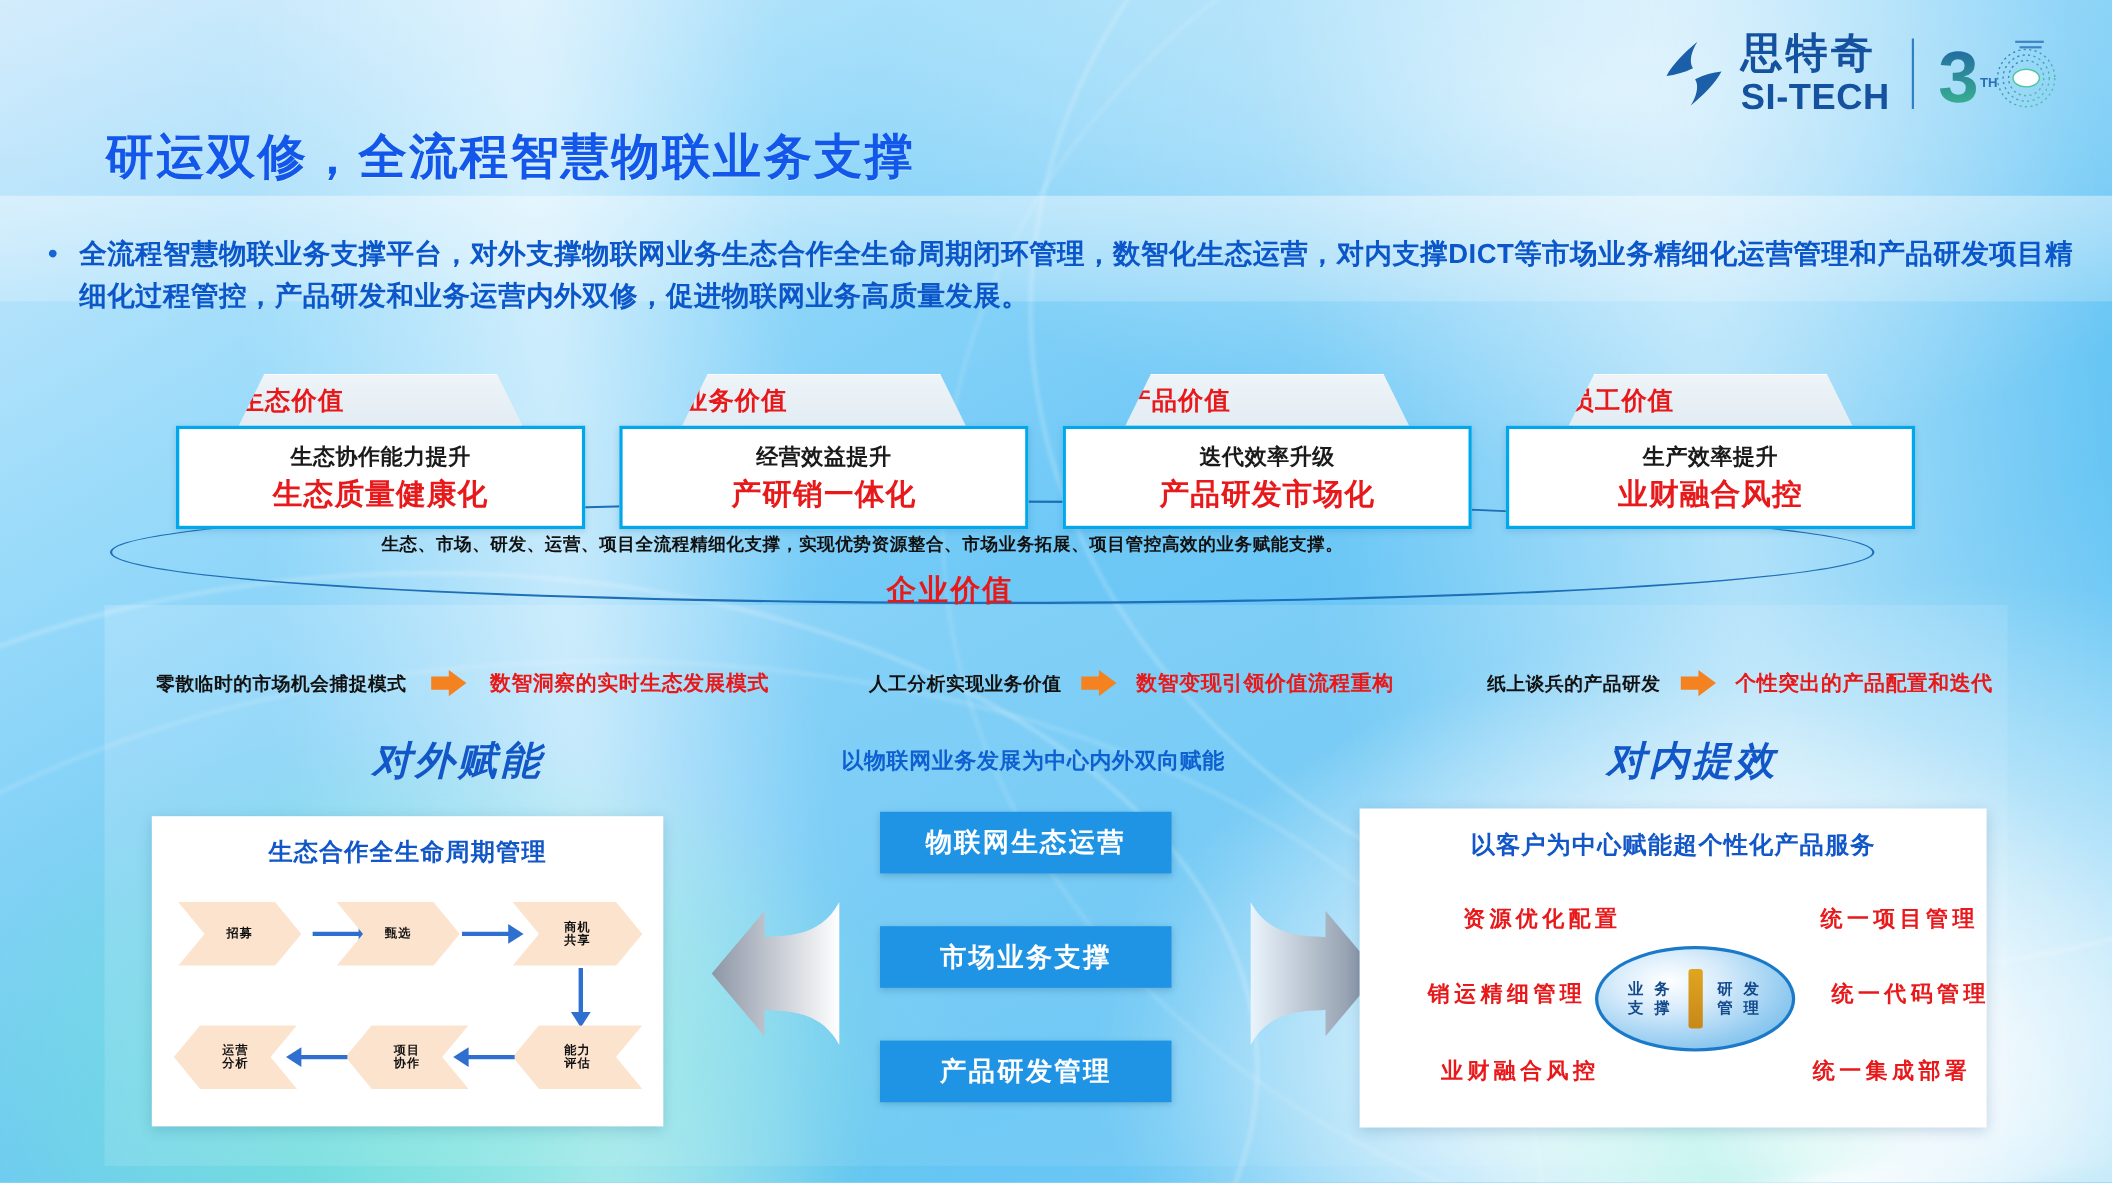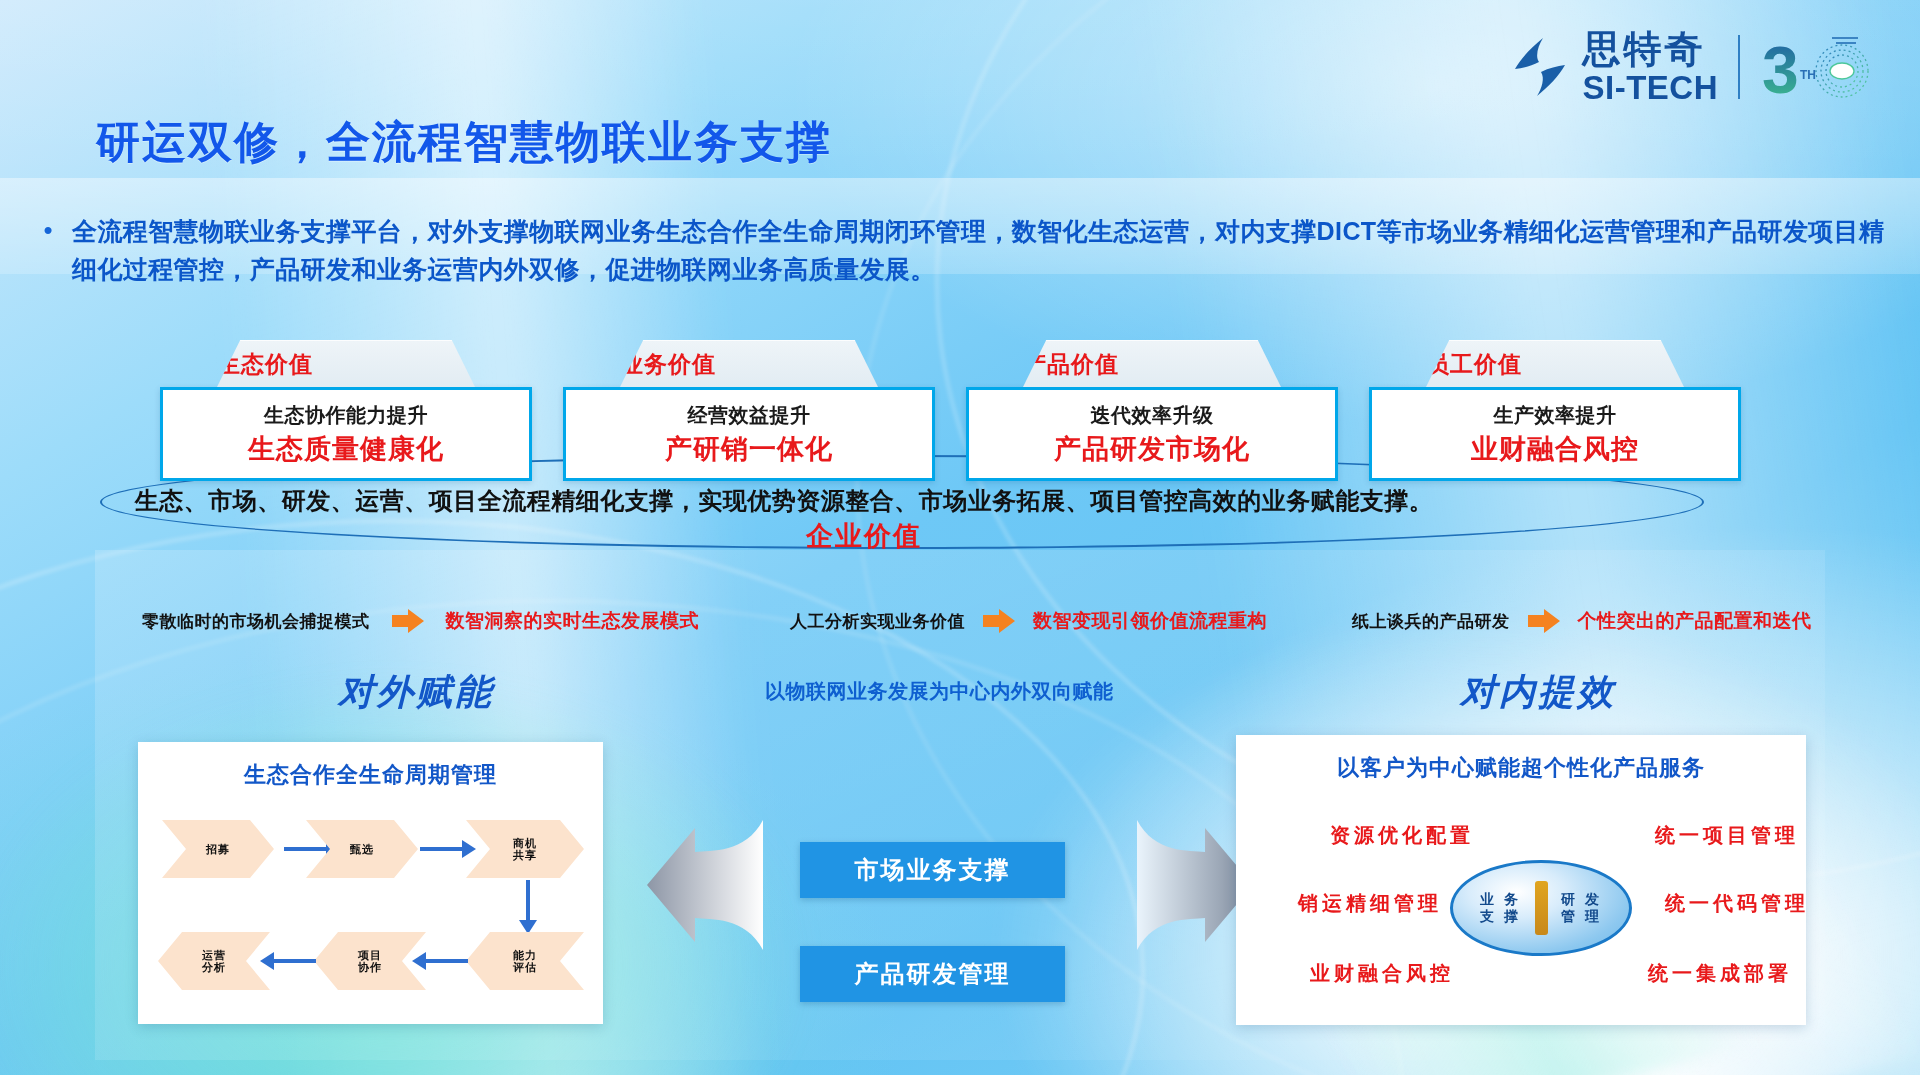--- a/index.html
+++ b/index.html
@@ -72,21 +72,21 @@
   .vtab{margin:0 auto;width:258px;height:46px;background:linear-gradient(180deg,#eef4f8,#e2ecf3);
     clip-path:polygon(9% 0,91% 0,100% 100%,0 100%);
     display:flex;align-items:center;justify-content:flex-start;
     border-top:1px solid rgba(255,255,255,.9);}
   .vtab span{font-size:23px;font-weight:bold;color:#e8191b;letter-spacing:1px;}
   .vbox{background:#fff;border:3px solid #00a7ea;height:88px;display:flex;flex-direction:column;
     align-items:center;justify-content:center;gap:2px;box-shadow:0 2px 6px rgba(10,70,120,.18);font-weight:bold;}
   .vbox .sub{font-size:20px;color:#1a1a1a;letter-spacing:.5px;}
   .vbox .main{font-size:27px;color:#e8191b;letter-spacing:1px;}
   .under-line{position:absolute;left:0;top:485px;width:1568px;text-align:center;
-    font-size:24px;font-weight:bold;color:#111;letter-spacing:.5px;}
+    font-size:16px;font-weight:bold;color:#111;letter-spacing:.5px;}
   .ent-value{position:absolute;left:0;top:518px;width:1728px;text-align:center;
     font-size:27px;font-weight:bold;color:#e8191b;letter-spacing:2px;}
 
   
   .lower{position:absolute;left:95px;top:550px;width:1730px;height:510px;
     background:linear-gradient(160deg,rgba(255,255,255,.18),rgba(255,255,255,.04));}
 
   .trans-row{position:absolute;left:0;top:600px;width:1920px;height:42px;}
   .trans{position:absolute;display:flex;align-items:center;gap:16px;height:42px;}
   .trans.t1{left:142px;gap:20px;}
@@ -340,20 +340,23 @@
   <svg class="bigarrow right" viewBox="0 0 120 134">
     <defs>
         <linearGradient id="gr" x1="0" y1="0" x2="1" y2="0">
       <stop offset="0" stop-color="#eaf4fc"></stop>
           <stop offset="1" stop-color="#7d899b"></stop>
         </linearGradient>
       </defs>
     <path d="M2 2 C20 36 54 32 70 34 L70 10 L118 67 L70 124 L70 100 C54 102 20 98 2 132 Z" fill="url(#gr)"></path>
   </svg>
 
+  <div class="cbox b1">
+      <span>物联网生态运营</span>
+    </div>
   <div class="cbox b2">
       <span>市场业务支撑</span>
     </div>
   <div class="cbox b3">
       <span>产品研发管理</span>
     </div>
 
   <div class="panel panel-right">
     <div class="panel-title">以客户为中心赋能超个性化产品服务</div>
   </div>

